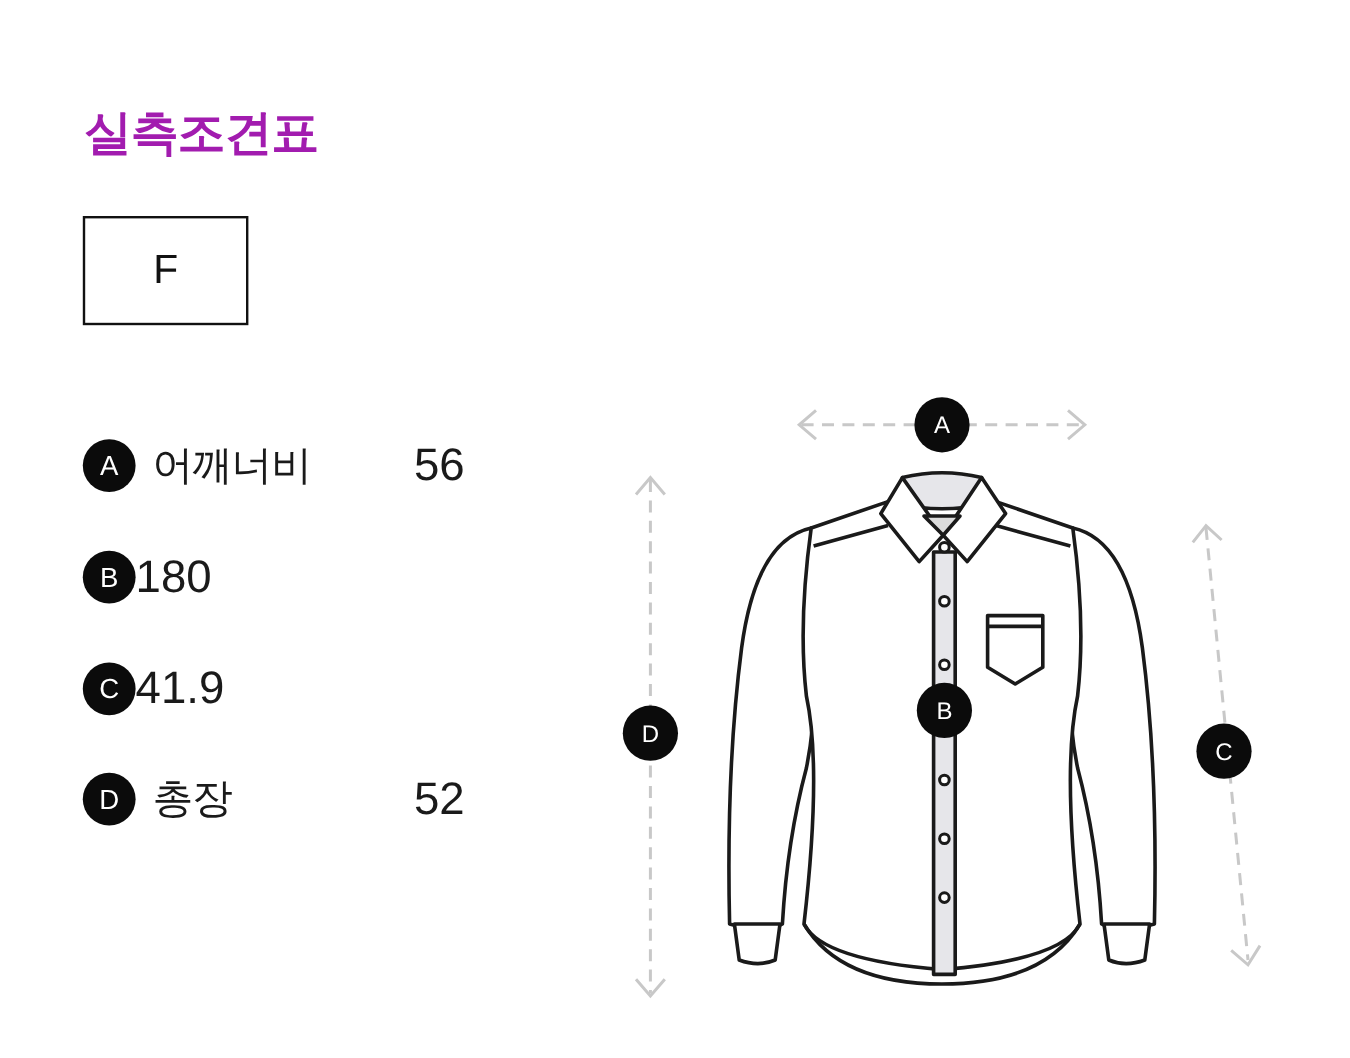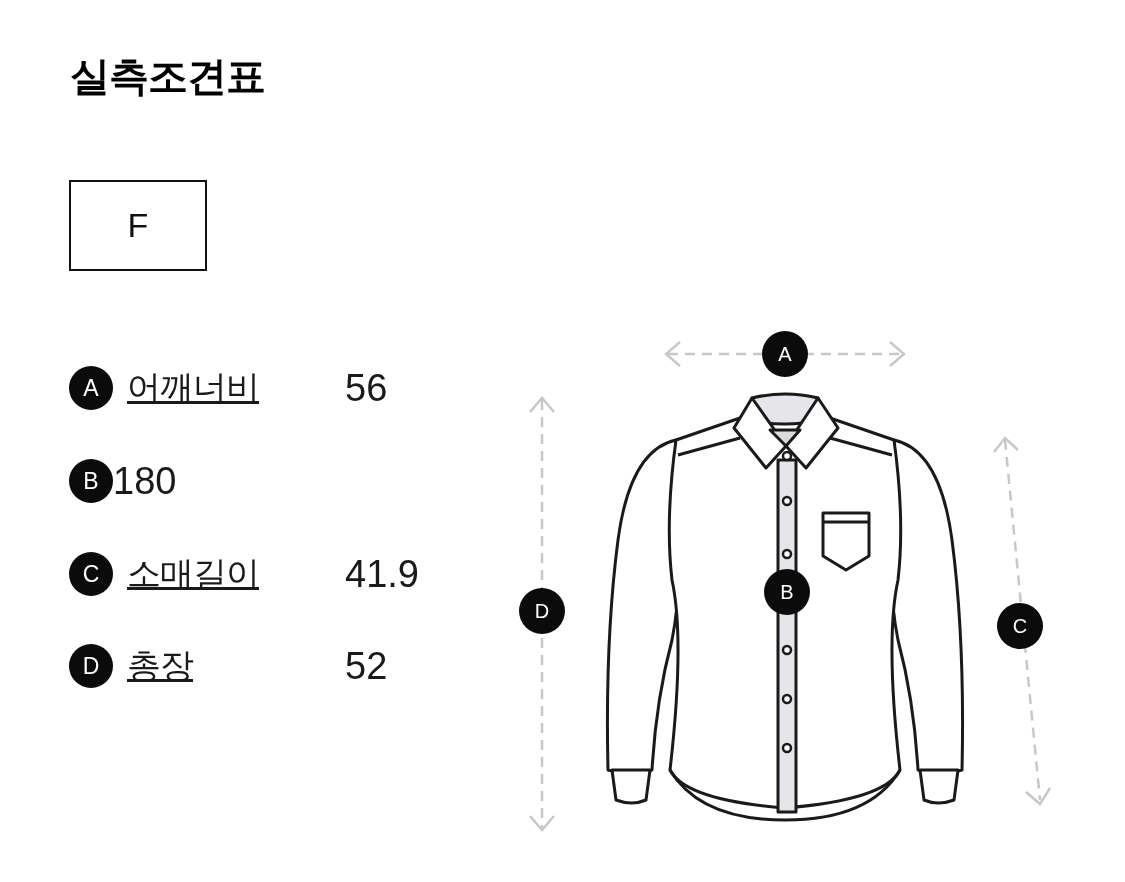--- a/index.html
+++ b/index.html
@@ -1,22 +1,22 @@
 <!DOCTYPE html>
 <html><head>
   <meta charset="utf-8">
   <style>
     html, body { margin: 0; padding: 0; background: #ffffff; }
     body {
       width: 1125px; height: 882px; position: relative; overflow: hidden;
       font-family: "DejaVu Sans", "Liberation Sans", sans-serif; color: #1a1a1a;
     }
     .title {
-      position: absolute; left: 70px; top: 49px;
-      font-size: 40px; font-weight: bold; color: #000000; letter-spacing: -1px;
+      position: absolute; left: 70px; top: 83px;
+      font-size: 40px; font-weight: bold; color: #a21caf; letter-spacing: -1px;
     }
     .size-tab {
       position: absolute; left: 69px; top: 180px; width: 134px; height: 87px;
       border: 2px solid #111111; box-sizing: content-box;
       display: flex; align-items: center; justify-content: center;
       font-family: "Liberation Sans", sans-serif; font-size: 34px; color: #111;
       background: #fff; cursor: pointer;
     }
     .measure-list { position: absolute; left: 69px; top: 364px; }
     .measure-row {
@@ -25,21 +25,21 @@
     }
     .badge {
       width: 44px; height: 44px; border-radius: 50%;
       background: #0b0b0b; color: #fff;
       display: flex; align-items: center; justify-content: center;
       font-family: "Liberation Sans", sans-serif; font-size: 23px;
       flex: 0 0 auto;
     }
     .mlabel {
       margin-left: 14px; width: 218px;
-      font-size: 34px; color: #1a1a1a; letter-spacing: -1px; text-decoration: underline;
+      font-size: 34px; color: #1a1a1a; letter-spacing: -1px;
     }
     .mvalue {
       font-family: "Liberation Sans", sans-serif;
       font-size: 38px; color: #1a1a1a; text-align: center;
     }
     .diagram { position: absolute; left: 500px; top: 320px; width: 600px; height: 530px; }
     .diagram svg { width: 600px; height: 530px; display: block; }
     .mk-text { font-family: "Liberation Sans", sans-serif; font-size: 20px; fill: #ffffff; }
   </style>
 </head>
@@ -54,21 +54,20 @@
     <div class="badge">A</div>
     <div class="mlabel">어깨너비</div>
     <div class="mvalue">56</div>
   </div>
   <div class="measure-row" style="top:93px;">
     <div class="badge">B</div>
     <div class="mvalue">180</div>
   </div>
   <div class="measure-row" style="top:186px;">
     <div class="badge">C</div>
-    <div class="mlabel">소매길이</div>
     <div class="mvalue">41.9</div>
   </div>
   <div class="measure-row" style="top:278px;">
     <div class="badge">D</div>
     <div class="mlabel">총장</div>
     <div class="mvalue">52</div>
   </div>
 </div>
 
 <div class="diagram">

